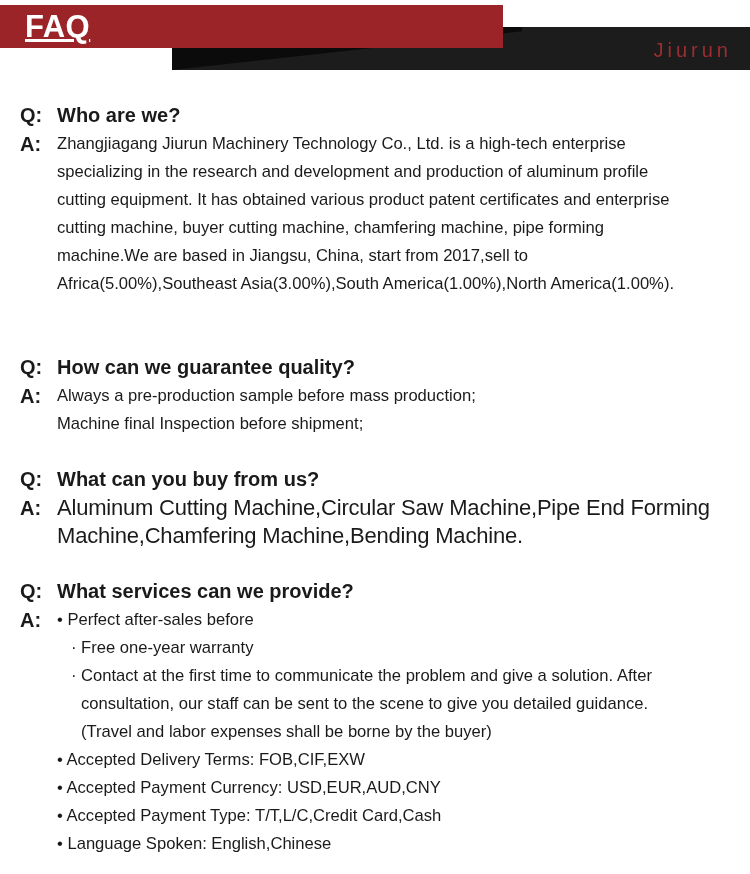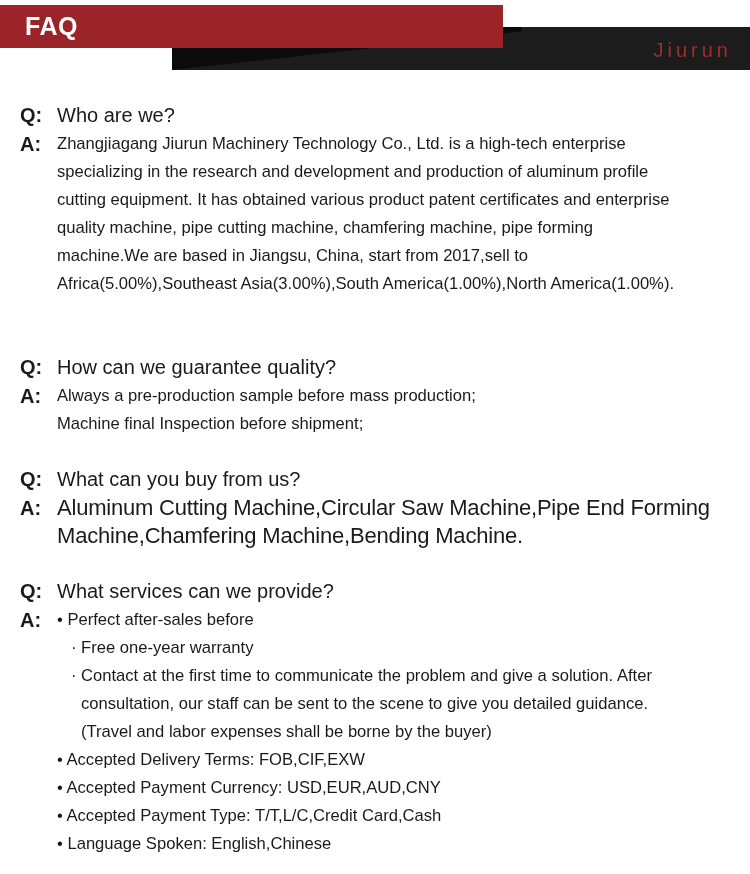--- a/index.html
+++ b/index.html
@@ -1,26 +1,26 @@
 <!DOCTYPE html>
 <html><head>
 <meta charset="utf-8">
 <style>
   html,body{margin:0;padding:0;background:#fff;}
   body{width:750px;height:874px;position:relative;overflow:hidden;font-family:"Liberation Sans",sans-serif;color:#1a1a1a;}
   .hdr{position:absolute;left:0;top:0;width:750px;height:80px;}
   .dark{position:absolute;left:172px;top:27px;width:578px;height:43px;background:#1c1c1c;}
   .dark-shadow{position:absolute;left:172px;top:27px;width:350px;height:43px;background:#0b0b0b;clip-path:polygon(0 0,100% 0,100% 10%,0 100%);}
   .red{position:absolute;left:0;top:5px;width:503px;height:43px;background:#9b2428;}
-  .faq{position:absolute;left:25px;top:5px;height:43px;line-height:43px;color:#fff;font-weight:bold;font-size:25px;letter-spacing:0.5px;}
+  .faq{position:absolute;left:25px;top:5px;height:43px;line-height:43px;color:#fff;font-weight:bold;font-size:31px;letter-spacing:0.5px;text-decoration:underline;}
   .brand{position:absolute;right:18px;top:35px;color:#9b2e32;font-size:20px;letter-spacing:4px;line-height:30px;text-align:right;}
   .faqblock{position:absolute;left:0;width:750px;}
   .q{position:relative;height:30px;}
   .ql{position:absolute;left:20px;top:0;font-weight:bold;font-size:20px;line-height:30px;}
-  .qt{position:absolute;left:57px;top:0;font-weight:normal;font-size:20px;line-height:30px;}
+  .qt{position:absolute;left:57px;top:0;font-weight:bold;font-size:20px;line-height:30px;}
   .a{position:relative;}
   .al{position:absolute;left:20px;top:0;font-weight:bold;font-size:20px;line-height:28px;}
   .at{margin-left:57px;margin-right:14px;font-size:16.6px;line-height:28px;}
   .at.narrow{font-size:22px;letter-spacing:-0.2px;}
   .bl{display:block;}
   .sub{padding-left:24px;position:relative;}
   .sub .dot{position:absolute;left:14px;}
 </style>
 </head>
 <body>
@@ -37,21 +37,21 @@
   <div class="q">
     <span class="ql">Q:</span>
     <span class="qt">Who are we?</span>
   </div>
   <div class="a">
     <span class="al">A:</span>
     <div class="at">
       <span class="bl">Zhangjiagang Jiurun Machinery Technology Co., Ltd. is a high-tech enterprise</span>
       <span class="bl">specializing in the research and development and production of aluminum profile</span>
       <span class="bl">cutting equipment. It has obtained various product patent certificates and enterprise</span>
-      <span class="bl">quality machine, pipe cutting machine, chamfering machine, pipe forming</span>
+      <span class="bl">cutting machine, buyer cutting machine, chamfering machine, pipe forming</span>
       <span class="bl">machine.We are based in Jiangsu, China, start from 2017,sell to</span>
       <span class="bl">Africa(5.00%),Southeast Asia(3.00%),South America(1.00%),North America(1.00%).</span>
     </div>
   </div>
 </div>
 
 <div class="faqblock" style="top:352px;">
   <div class="q">
     <span class="ql">Q:</span>
     <span class="qt">How can we guarantee quality?</span>

